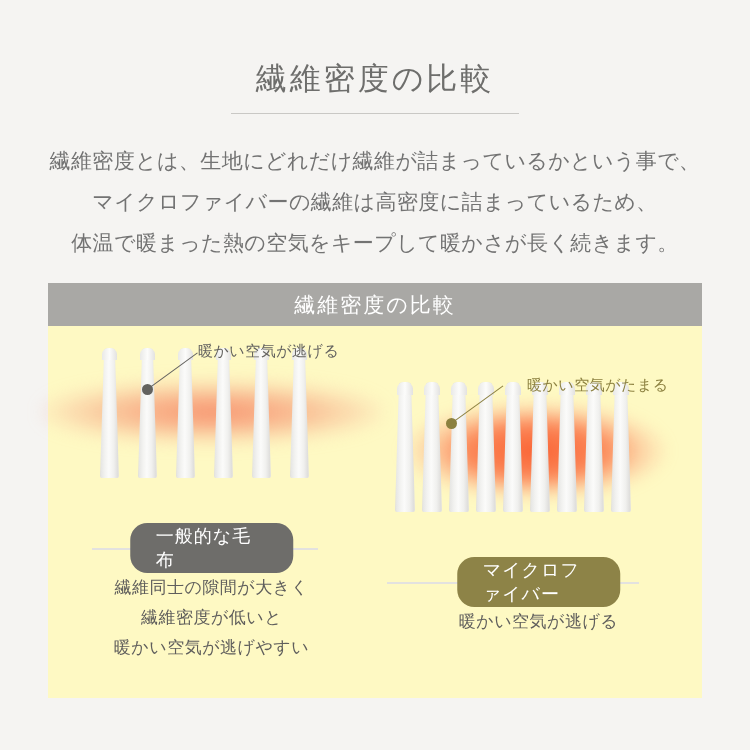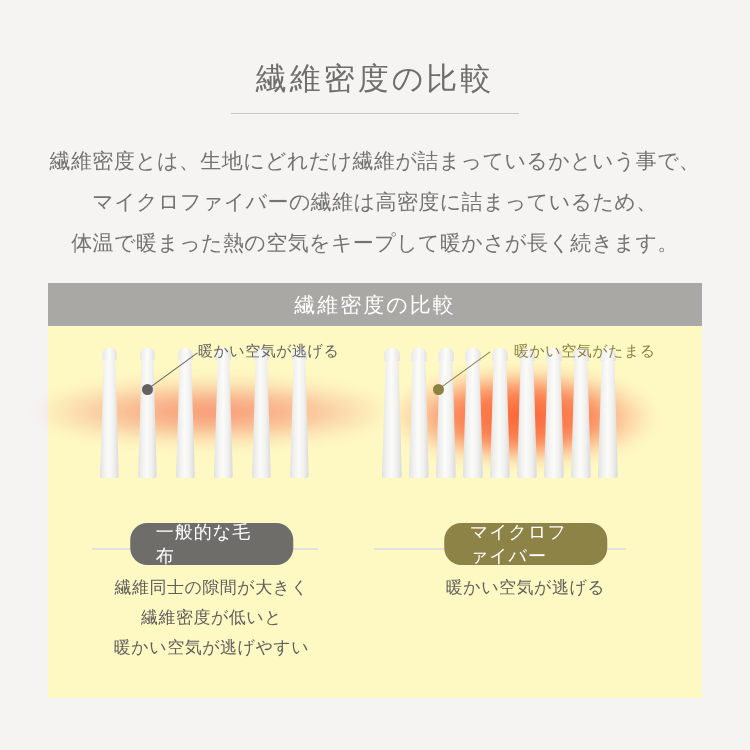--- a/index.html
+++ b/index.html
@@ -41,21 +41,21 @@
     position:absolute; left:0; top:0; width:654px; height:43px;
     background:#a9a8a5;
     color:#ffffff;
     font-size:21px; letter-spacing:2px;
     display:flex; align-items:center; justify-content:center;
   }
 
   
   .col { position:absolute; top:43px; width:327px; height:372px; }
   .col-left  { left:0; }
-  .col-right { left:314px; }
+  .col-right { left:327px;margin-top:34px; }
 
   
   .stage { position:absolute; left:0; top:0; width:327px; height:224px; }
 
   
   .anno-text {
     position:absolute; white-space:nowrap;
     font-size:15px; letter-spacing:0.5px;
   }
   .anno-left  { color:#63625f; left:150px; top:16px; }
@@ -118,21 +118,21 @@
 
   .baseline {
     position:absolute; height:2px;
     background:#e3e2df;
   }
 
   
   .pill {
     position:absolute; top:197px; left:50%;
     transform:translateX(-50%);
-    height:42px; border-radius:17px;
+    height:50px; border-radius:17px;
     color:#ffffff; font-size:18px; letter-spacing:1px;
     display:flex; align-items:center; justify-content:center;
     padding:0 26px;
   }
   .pill-grey  { background:#6e6d6a; }
   .pill-olive { background:#8d8347; }
 
   
   .caption {
     position:absolute; top:247px; left:0; width:327px;

